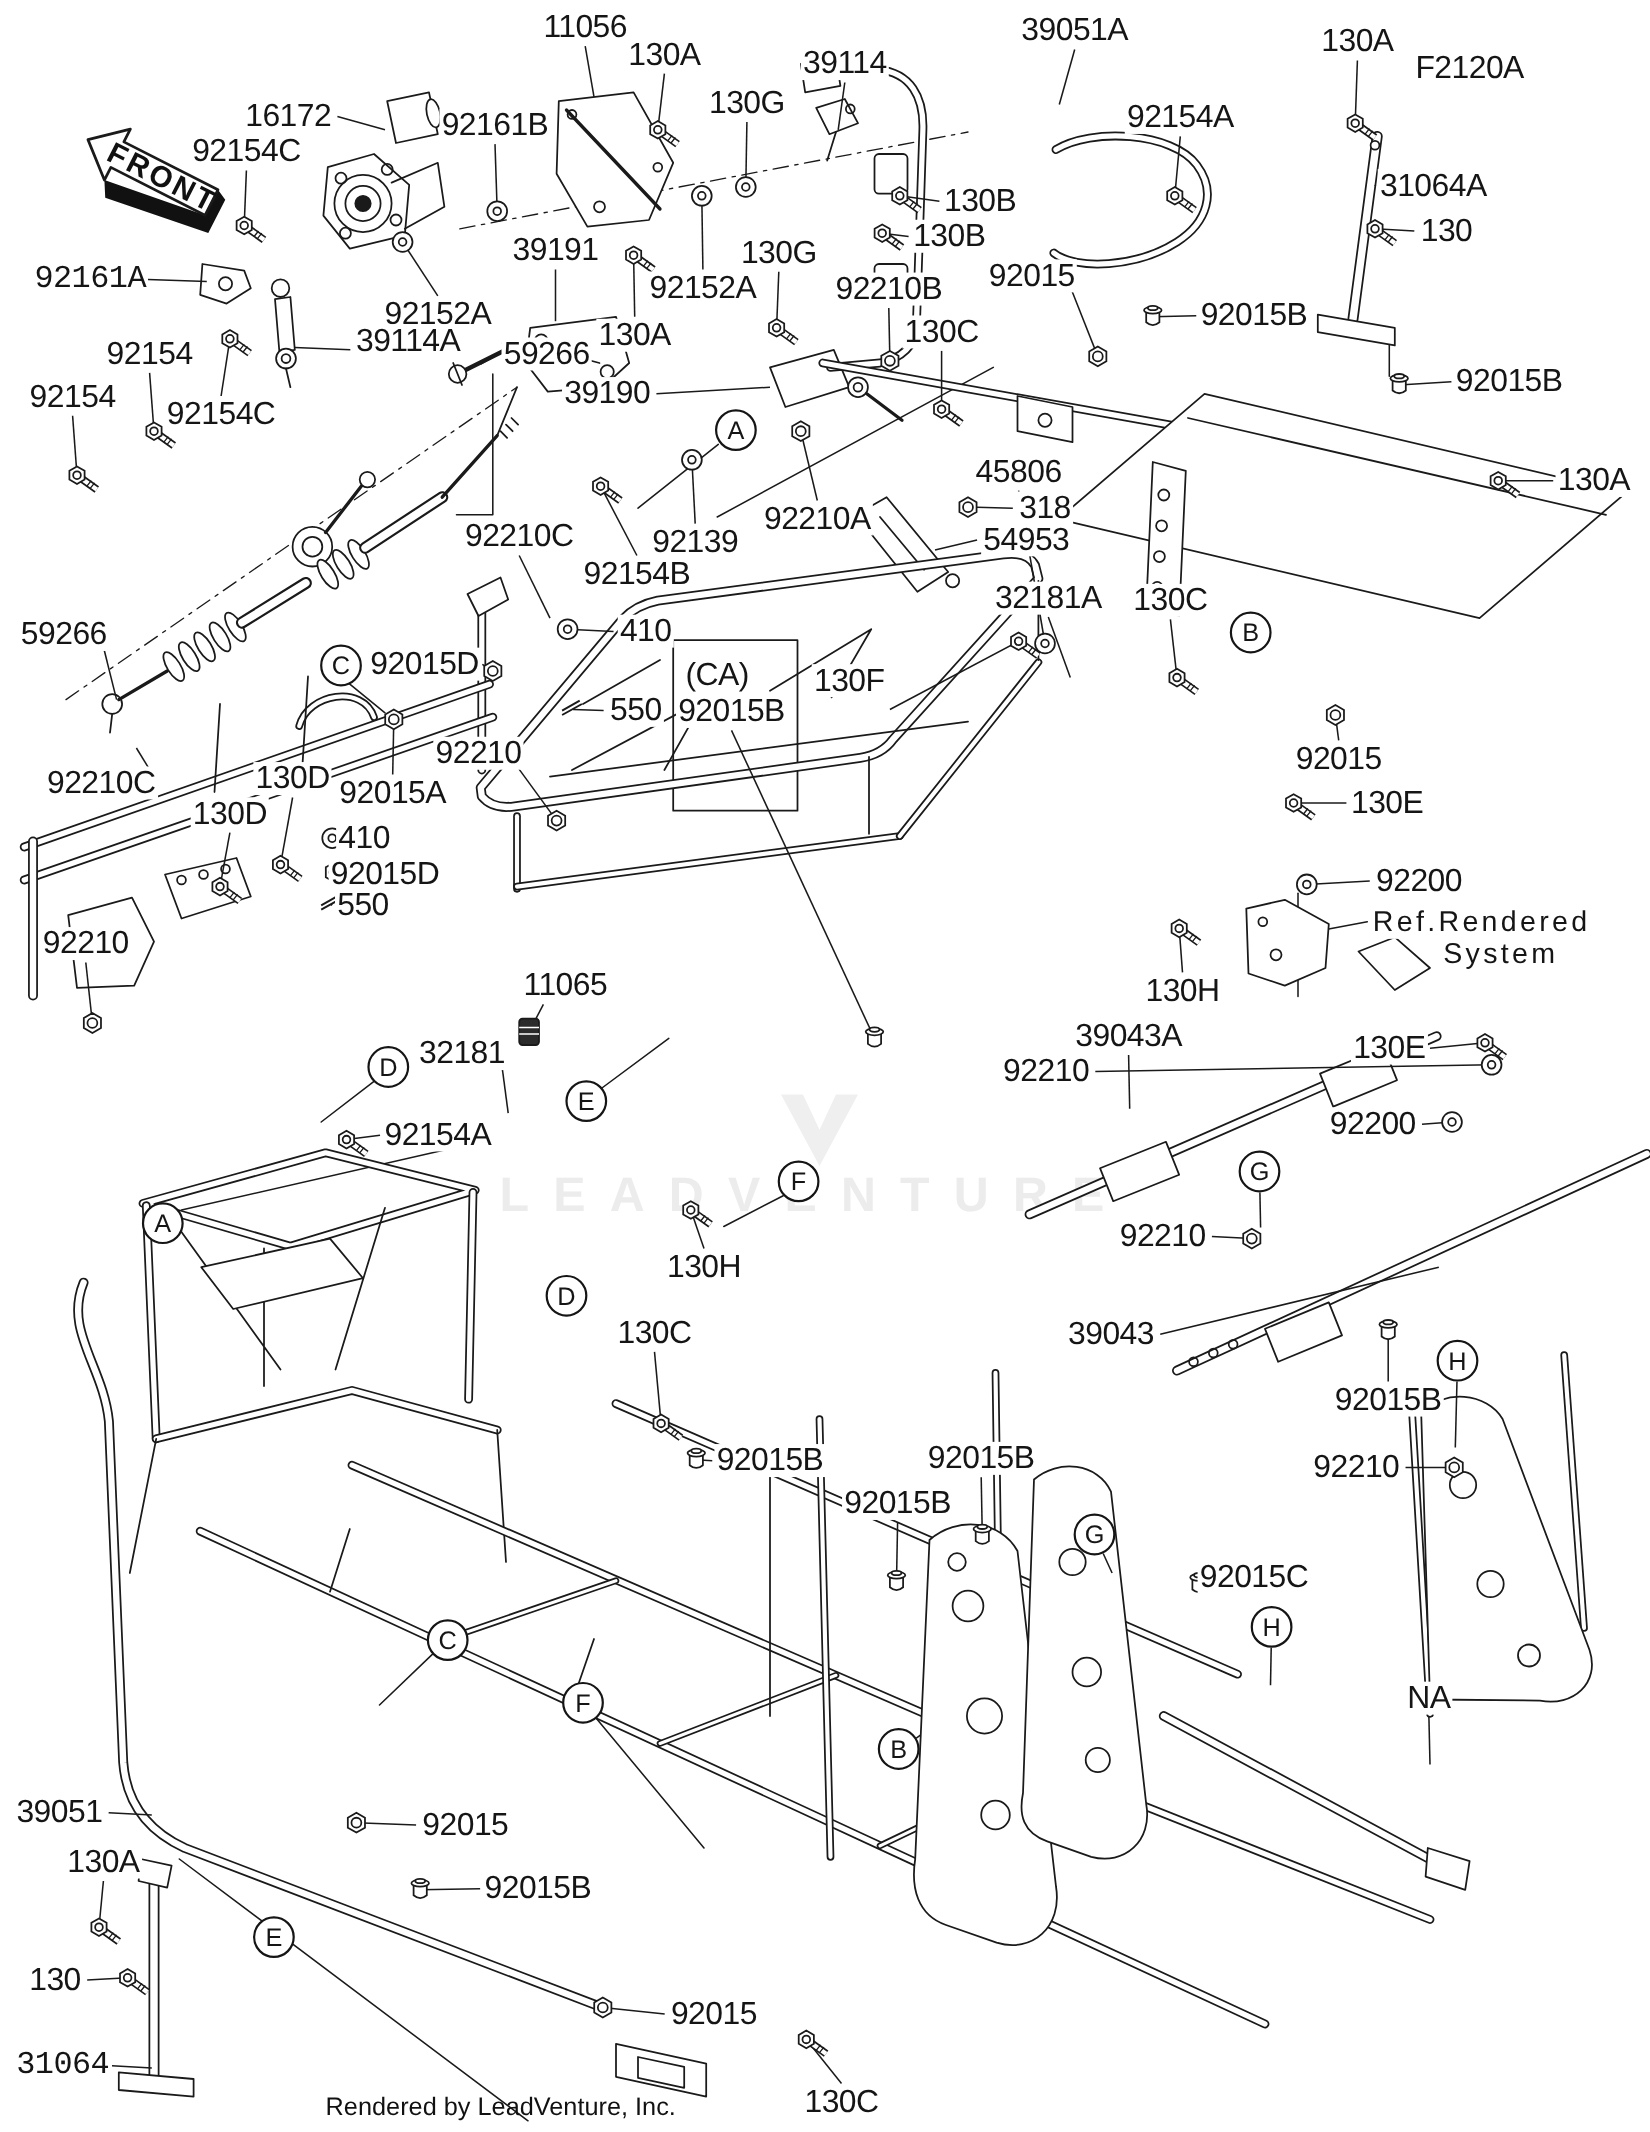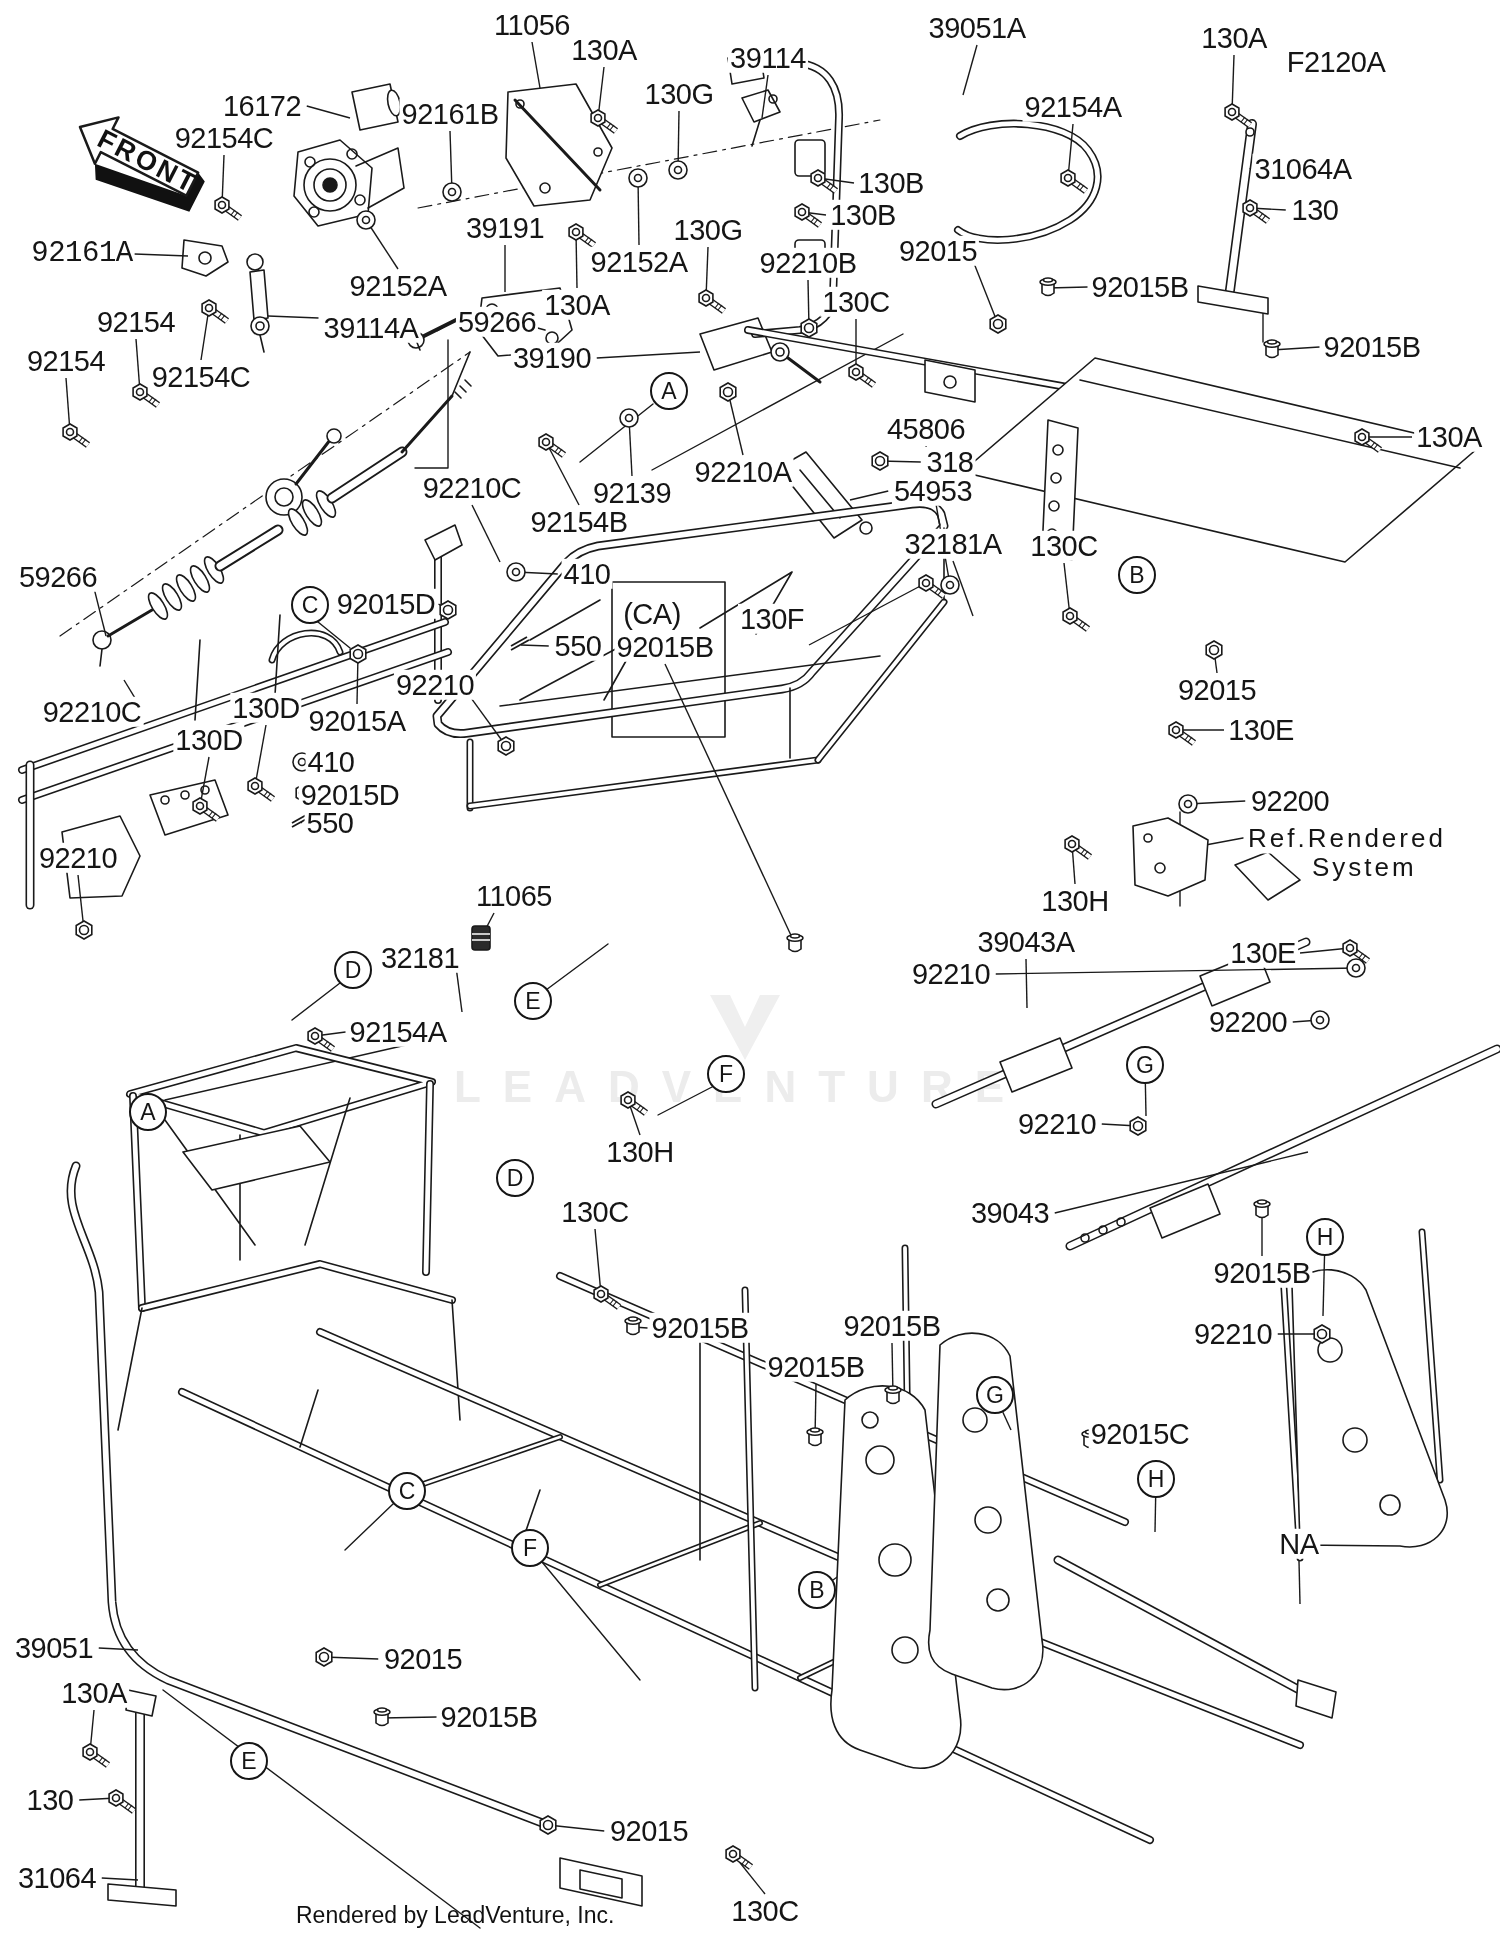--- a/index.html
+++ b/index.html
@@ -780,21 +780,21 @@
       <div class="plabel" style="left: 398px; top: 286px;">92152A</div>
       <div class="plabel" style="left: 505px; top: 228px;">39191</div>
       <div class="plabel" style="left: 639px; top: 262px;">92152A</div>
       <div class="plabel" style="left: 708px; top: 230px;">130G</div>
       <div class="plabel" style="left: 577px; top: 305px;">130A</div>
       <div class="plabel" style="left: 808px; top: 263px;">92210B</div>
       <div class="plabel" style="left: 856px; top: 302px;">130C</div>
       <div class="plabel" style="left: 938px; top: 251px;">92015</div>
       <div class="plabel" style="left: 1140px; top: 287px;">92015B</div>
       <div class="plabel" style="left: 1372px; top: 347px;">92015B</div>
-      <div class="plabel" style="left: 371px; top: 328px;">39114A</div>
+      <div class="plabel" style="left: 371px; top: 310px;">39114A</div>
       <div class="plabel" style="left: 136px; top: 322px;">92154</div>
       <div class="plabel" style="left: 66px; top: 361px;">92154</div>
       <div class="plabel" style="left: 201px; top: 377px;">92154C</div>
       <div class="plabel" style="left: 497px; top: 322px;">59266</div>
       <div class="plabel" style="left: 1449px; top: 437px;">130A</div>
       <div class="plabel" style="left: 950px; top: 462px;">318</div>
       <div class="plabel" style="left: 933px; top: 491px;">54953</div>
       <div class="plabel" style="left: 926px; top: 429px;">45806</div>
       <div class="plabel" style="left: 552px; top: 358px;">39190</div>
       <div class="plabel" style="left: 743px; top: 472px;">92210A</div>
@@ -837,21 +837,21 @@
       <div class="plabel" style="left: 640px; top: 1152px;">130H</div>
       <div class="plabel" style="left: 595px; top: 1212px;">130C</div>
       <div class="plabel" style="left: 700px; top: 1328px;">92015B</div>
       <div class="plabel" style="left: 892px; top: 1326px;">92015B</div>
       <div class="plabel" style="left: 816px; top: 1367px;">92015B</div>
       <div class="plabel" style="left: 1140px; top: 1434px;">92015C</div>
       <div class="plabel" style="left: 1299px; top: 1544px;">NA</div>
       <div class="plabel" style="left: 54px; top: 1648px;">39051</div>
       <div class="plabel" style="left: 94px; top: 1693px;">130A</div>
       <div class="plabel" style="left: 50px; top: 1800px;">130</div>
-      <div class="plabel" style="left: 57px; top: 1878px;">31064</div>
+      <div class="plabel" style="left: 57px; top: 1878px; font-family: Liberation Mono, monospace;">31064</div>
       <div class="plabel" style="left: 423px; top: 1659px;">92015</div>
       <div class="plabel" style="left: 489px; top: 1717px;">92015B</div>
       <div class="plabel" style="left: 649px; top: 1831px;">92015</div>
       <div class="plabel" style="left: 765px; top: 1911px;">130C</div>
       <div class="callout" style="left: 669px; top: 391px;">A</div>
       <div class="callout" style="left: 148px; top: 1112px;">A</div>
       <div class="callout" style="left: 1137px; top: 575px;">B</div>
       <div class="callout" style="left: 817px; top: 1590px;">B</div>
       <div class="callout" style="left: 310px; top: 605px;">C</div>
       <div class="callout" style="left: 407px; top: 1491px;">C</div>

